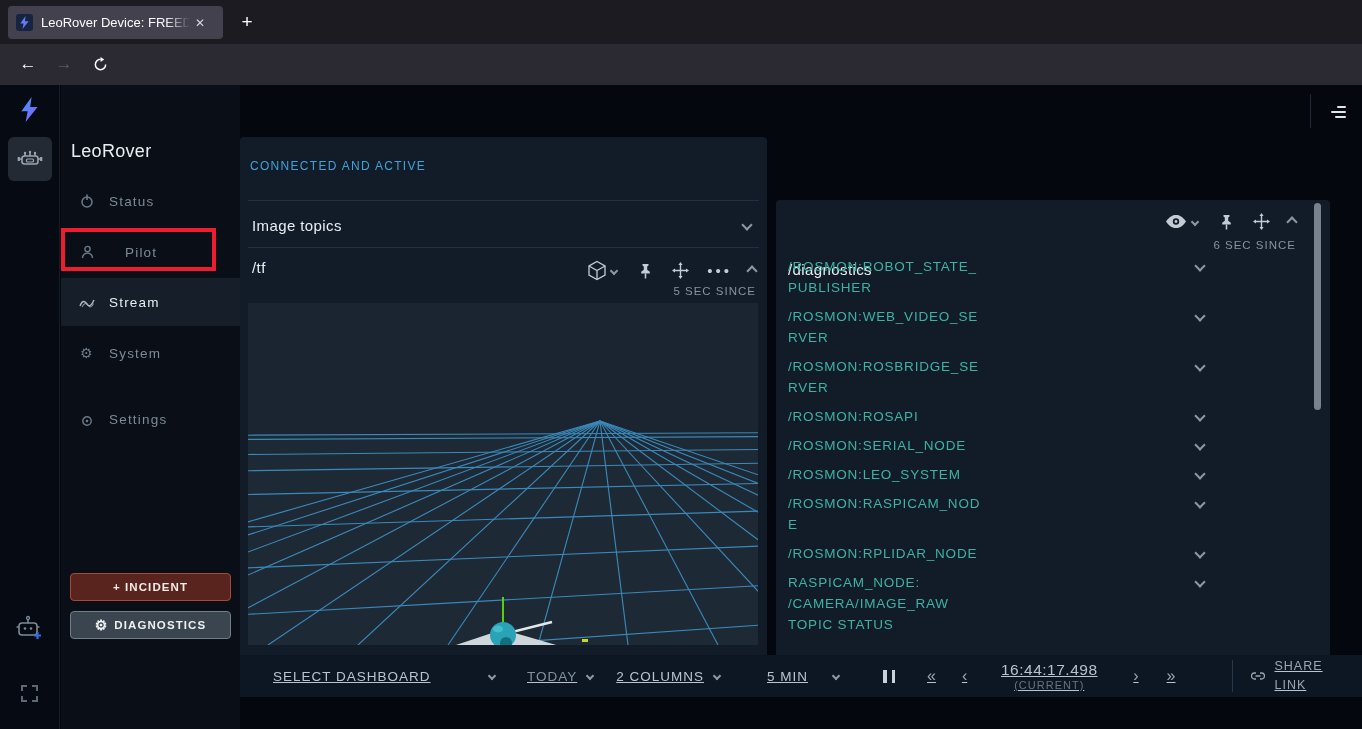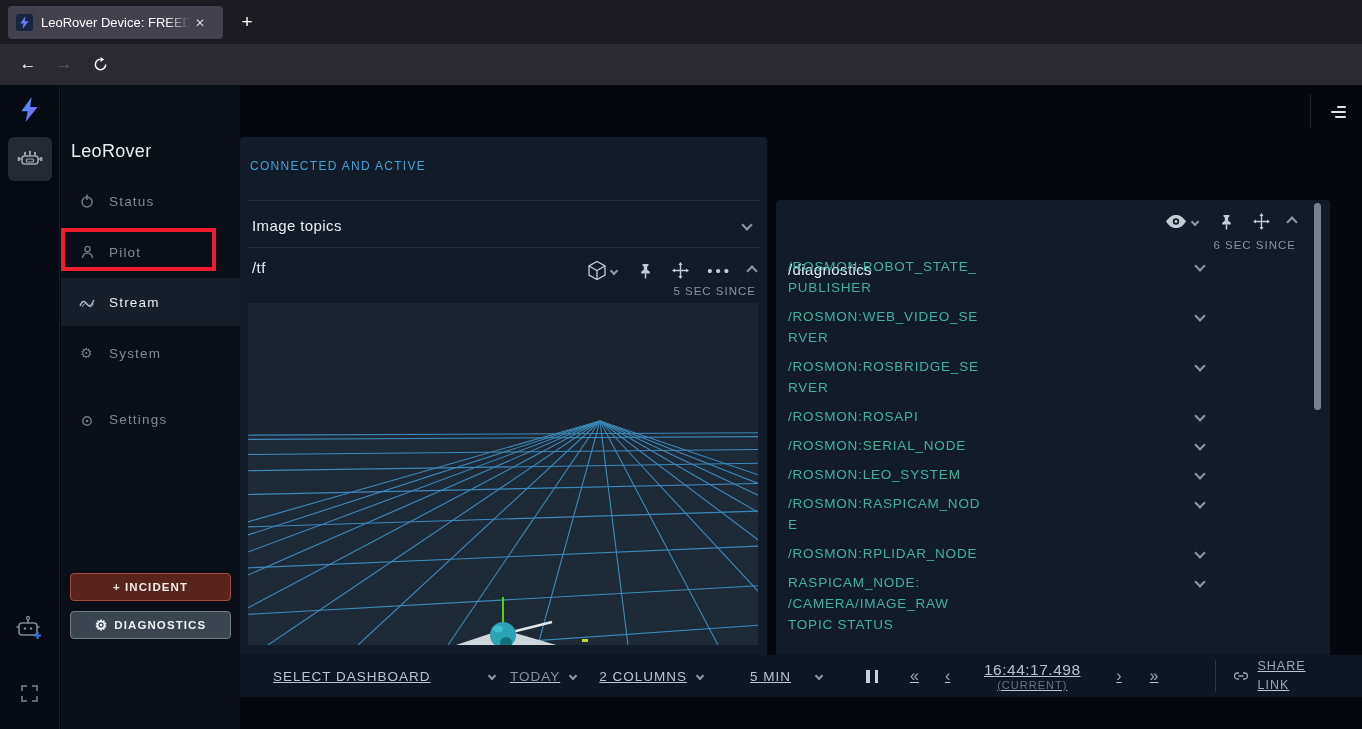--- a/index.html
+++ b/index.html
@@ -255,21 +255,21 @@
     <div class="side-item" style="top:92px;">
       <span class="ic">
         <svg width="14" height="14" viewBox="0 0 14 14">
             <circle cx="7" cy="8" r="5" fill="none" stroke="#6b7a88" stroke-width="1.5"></circle>
             <line x1="7" y1="0.5" x2="7" y2="6" stroke="#6b7a88" stroke-width="1.6"></line>
           </svg>
       </span>
       <span>Status</span>
     </div>
 
-    <div class="side-item" style="top:143px;">
+    <div class="side-item" style="top:143px;gap:16px;">
       <span class="ic">
         <svg width="13" height="14" viewBox="0 0 13 14">
             <circle cx="6.5" cy="4" r="2.6" fill="none" stroke="#6b7a88" stroke-width="1.4"></circle>
             <path d="M1.5 13 a5 5 0 0 1 10 0" fill="none" stroke="#6b7a88" stroke-width="1.4"></path>
           </svg>
       </span>
       <span>Pilot</span>
     </div>
 
     <div class="side-item active" style="top:193px;">
@@ -466,21 +466,21 @@
     </div>
 
     <div class="vscroll"></div>
   </div>
 
   <div class="bottombar">
     <div class="bb-item" style="margin-left:33px; width:222px; justify-content:space-between;">
       <span>SELECT DASHBOARD</span>
         <span class="chev down small"></span>
     </div>
-    <div class="bb-item bb-dim" style="margin-left:15px;text-align:center;">
+    <div class="bb-item bb-dim" style="margin-left:32px;text-align:center;">
       <span>TODAY</span>
         <span class="chev down small"></span>
     </div>
     <div class="bb-item" style="margin-left:23px;gap:10px;">
       <span>2 COLUMNS</span>
         <span class="chev down small"></span>
     </div>
     <div class="bb-item" style="margin-left:47px; width:72px; justify-content:space-between;">
       <span>5 MIN</span>
         <span class="chev down small"></span>

